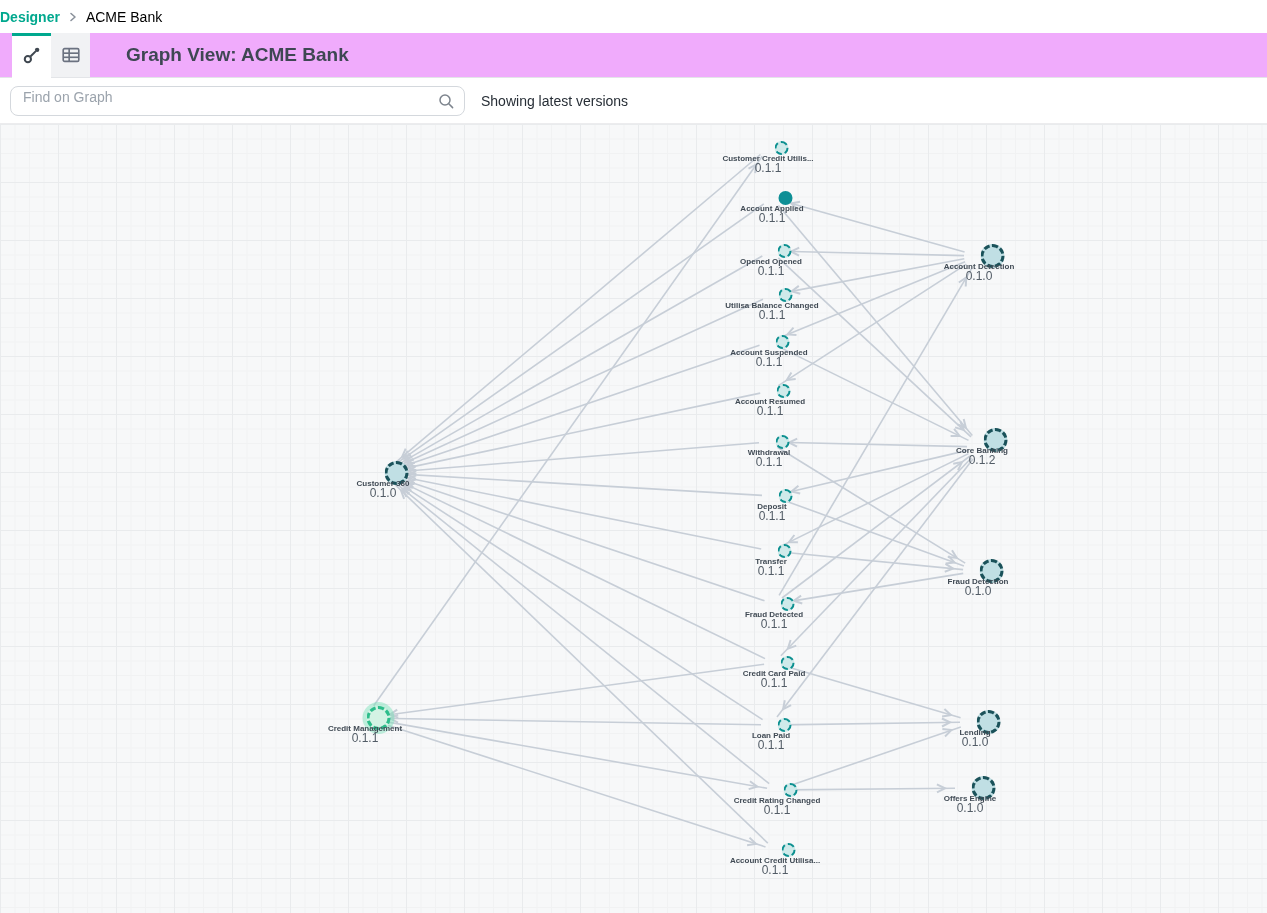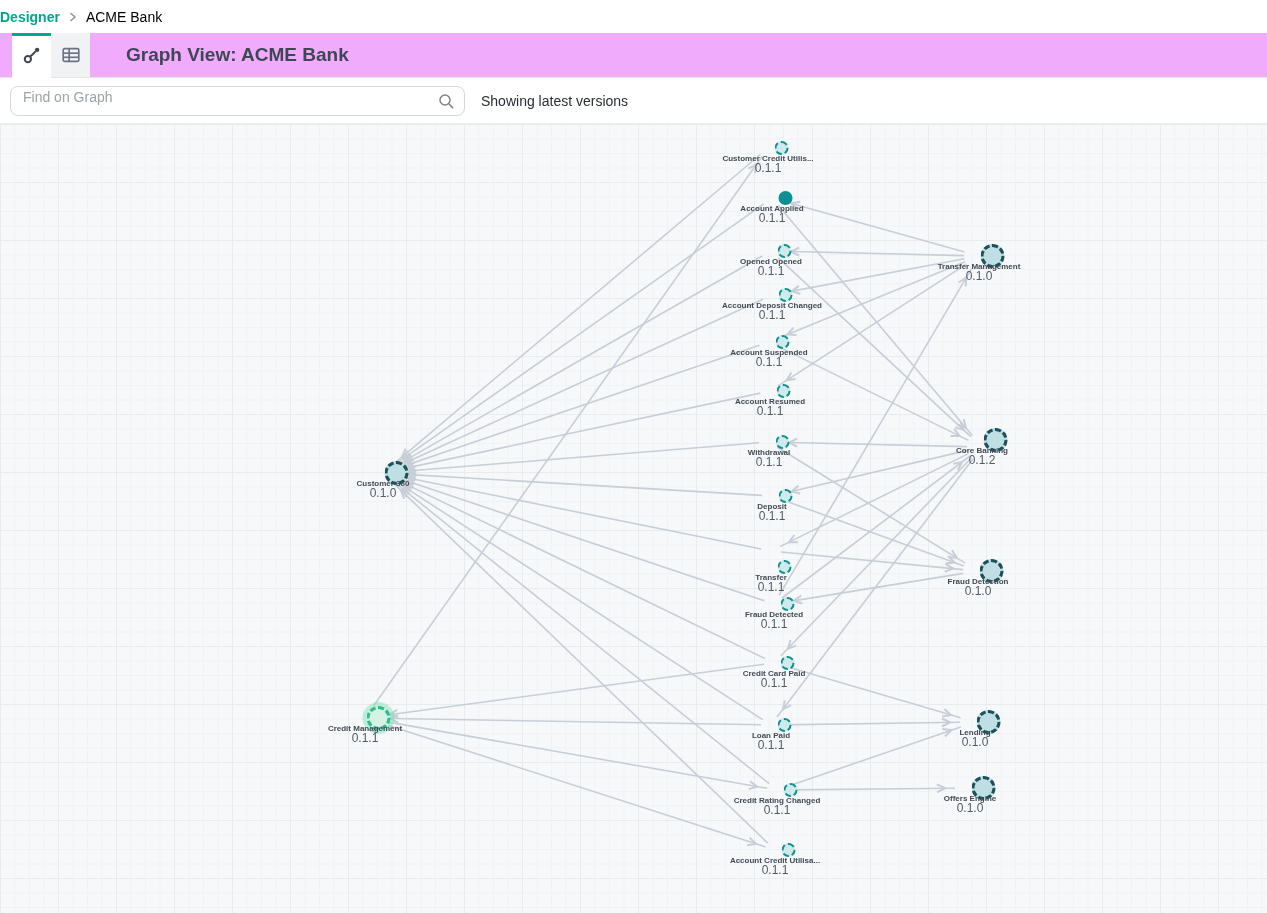--- a/index.html
+++ b/index.html
@@ -205,21 +205,21 @@
     <div class="gnode" style="left: 771px; top: 127px;">
       <div class="circle event"></div>
       <div class="glabel" style="top: 13px;">
         <div class="nm">Opened Opened</div>
         <div class="vr">0.1.1</div>
       </div>
     </div>
     <div class="gnode" style="left: 772px; top: 171px;">
       <div class="circle event"></div>
       <div class="glabel" style="top: 13px;">
-        <div class="nm">Account Deposit Changed</div>
+        <div class="nm">Utilisa Balance Changed</div>
         <div class="vr">0.1.1</div>
       </div>
     </div>
     <div class="gnode" style="left: 769px; top: 218px;">
       <div class="circle event"></div>
       <div class="glabel" style="top: 13px;">
         <div class="nm">Account Suspended</div>
         <div class="vr">0.1.1</div>
       </div>
     </div>
@@ -237,21 +237,21 @@
         <div class="vr">0.1.1</div>
       </div>
     </div>
     <div class="gnode" style="left: 772px; top: 372px;">
       <div class="circle event"></div>
       <div class="glabel" style="top: 13px;">
         <div class="nm">Deposit</div>
         <div class="vr">0.1.1</div>
       </div>
     </div>
-    <div class="gnode" style="left: 771px; top: 427px; margin-top: 16px;">
+    <div class="gnode" style="left: 771px; top: 427px;">
       <div class="circle event"></div>
       <div class="glabel" style="top: 13px;">
         <div class="nm">Transfer</div>
         <div class="vr">0.1.1</div>
       </div>
     </div>
     <div class="gnode" style="left: 774px; top: 480px;">
       <div class="circle event"></div>
       <div class="glabel" style="top: 13px;">
         <div class="nm">Fraud Detected</div>
@@ -296,21 +296,21 @@
     <div class="gnode" style="left: 365px; top: 594px;">
       <div class="circle service highlight"></div>
       <div class="glabel" style="top: 18px;">
         <div class="nm">Credit Management</div>
         <div class="vr">0.1.1</div>
       </div>
     </div>
     <div class="gnode" style="left: 979px; top: 132px;">
       <div class="circle service"></div>
       <div class="glabel" style="top: 18px;">
-        <div class="nm">Transfer Management</div>
+        <div class="nm">Account Detection</div>
         <div class="vr">0.1.0</div>
       </div>
     </div>
     <div class="gnode" style="left: 982px; top: 316px;">
       <div class="circle service"></div>
       <div class="glabel" style="top: 18px;">
         <div class="nm">Core Banking</div>
         <div class="vr">0.1.2</div>
       </div>
     </div>

